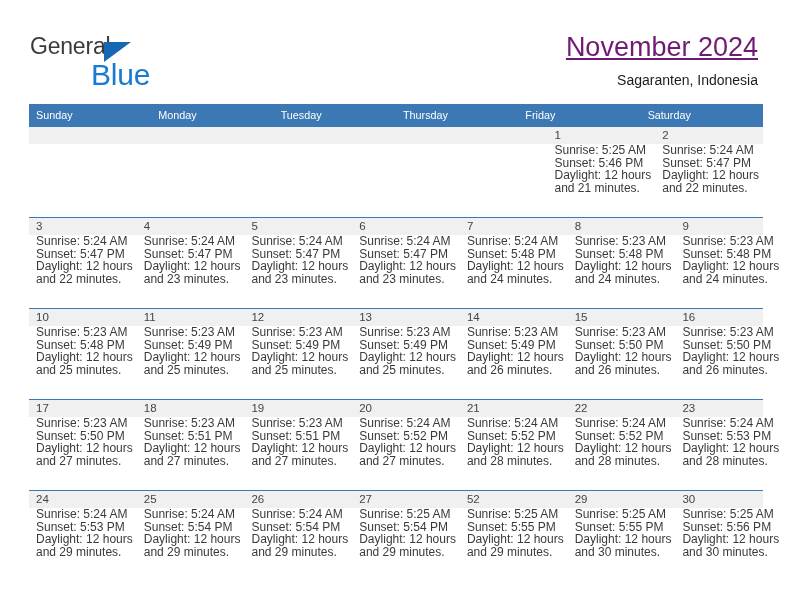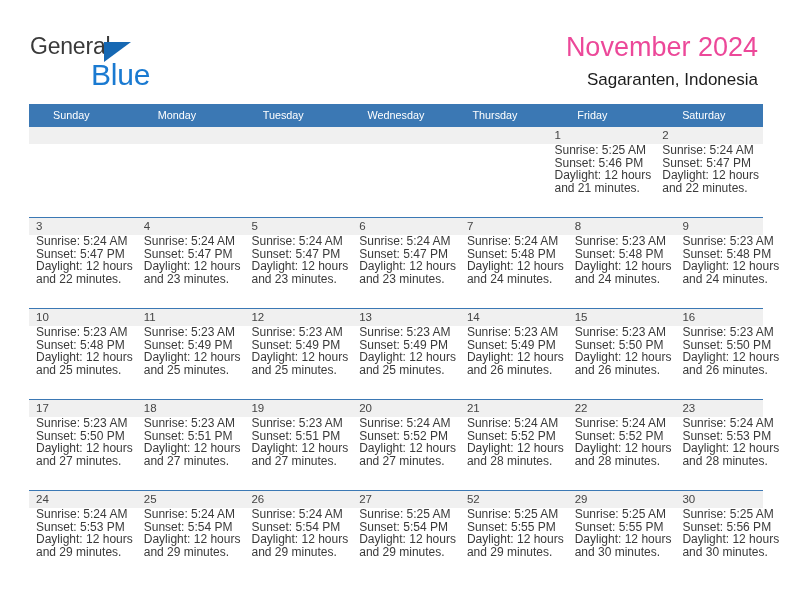--- a/index.html
+++ b/index.html
@@ -65,26 +65,27 @@
   }
   .title-block {
     position: absolute;
     right: 34px;
     top: 30px;
     text-align: right;
   }
   .cal-title {
     font-size: 27px;
     font-weight: normal;
-    color: #ec4899;
+    color: #701a75;
     line-height: 34px;
     white-space: nowrap;
+    text-decoration: underline;
   }
   .cal-subtitle {
-    font-size: 17px;
+    font-size: 14px;
     color: #1c1c1c;
     line-height: 20px;
     margin-top: 6px;
     white-space: nowrap;
   }
 
   
   .calendar {
     position: absolute;
     left: 29px;
@@ -94,21 +95,21 @@
   .weekdays {
     display: flex;
     background: #3b78b4;
     height: 22px;
   }
   .weekday {
     flex: 1 1 0;
     color: #ffffff;
     font-size: 10.8px;
     line-height: 22px;
-    padding-left: 24px;
+    padding-left: 7px;
     box-sizing: border-box;
     white-space: nowrap;
   }
   .week {
     display: flex;
     height: 90px;
     border-top: 1.5px solid #3b78b4;
     position: relative;
   }
   .week:first-of-type {
@@ -167,21 +168,20 @@
     </div>
 
   </div>
 
   <div class="calendar">
 
     <div class="weekdays">
       <div class="weekday">Sunday</div>
       <div class="weekday">Monday</div>
       <div class="weekday">Tuesday</div>
-      <div class="weekday">Wednesday</div>
       <div class="weekday">Thursday</div>
       <div class="weekday">Friday</div>
       <div class="weekday">Saturday</div>
     </div>
 
     <div class="week">
       <div class="day empty">
         <div class="day-num"></div>
 
       </div>

